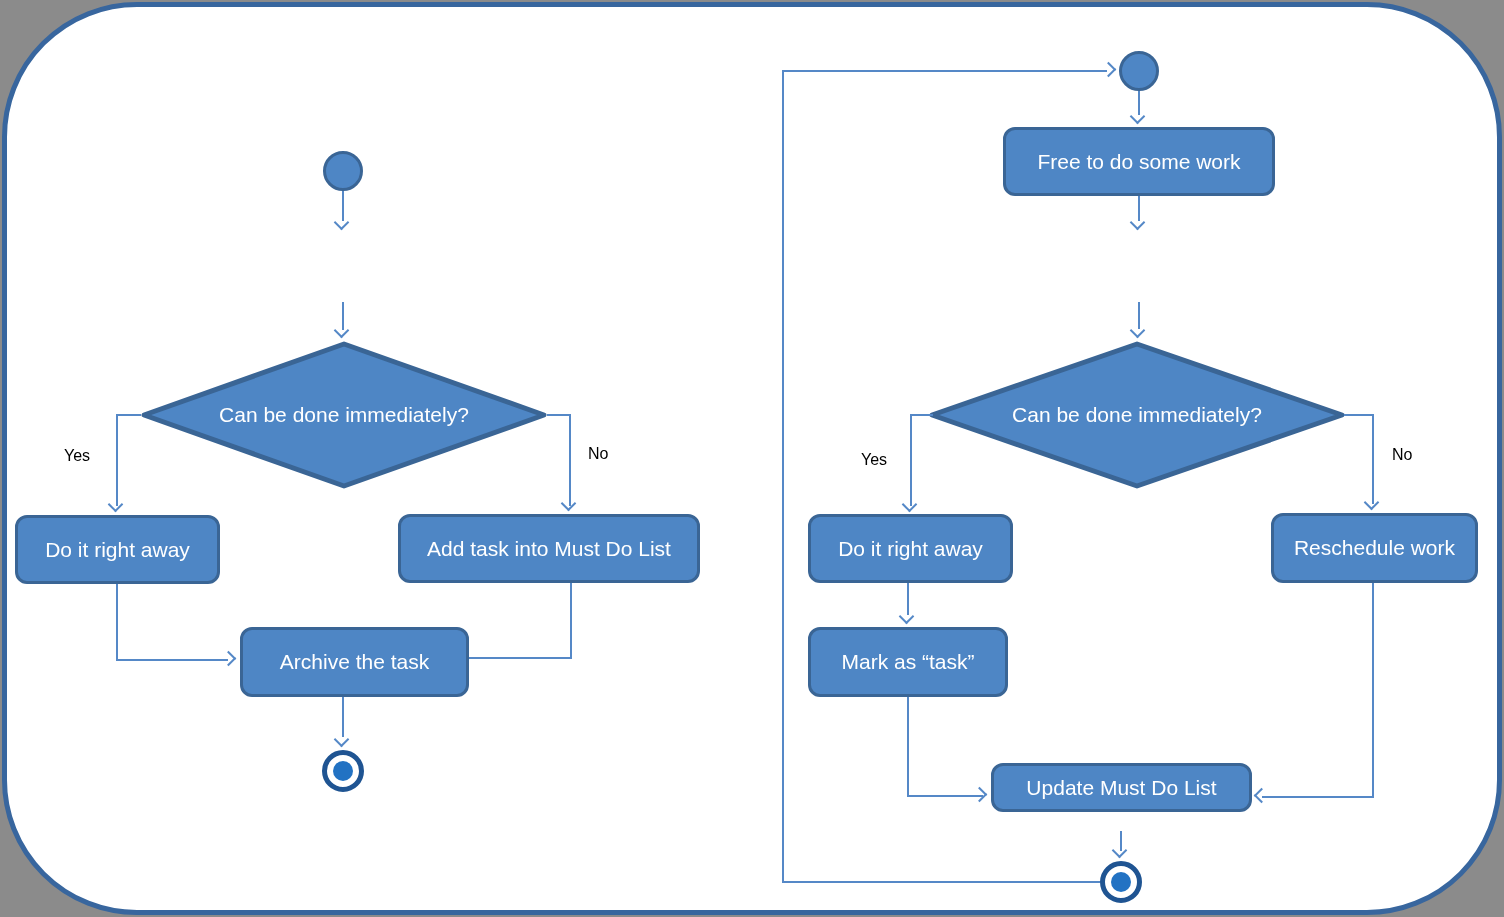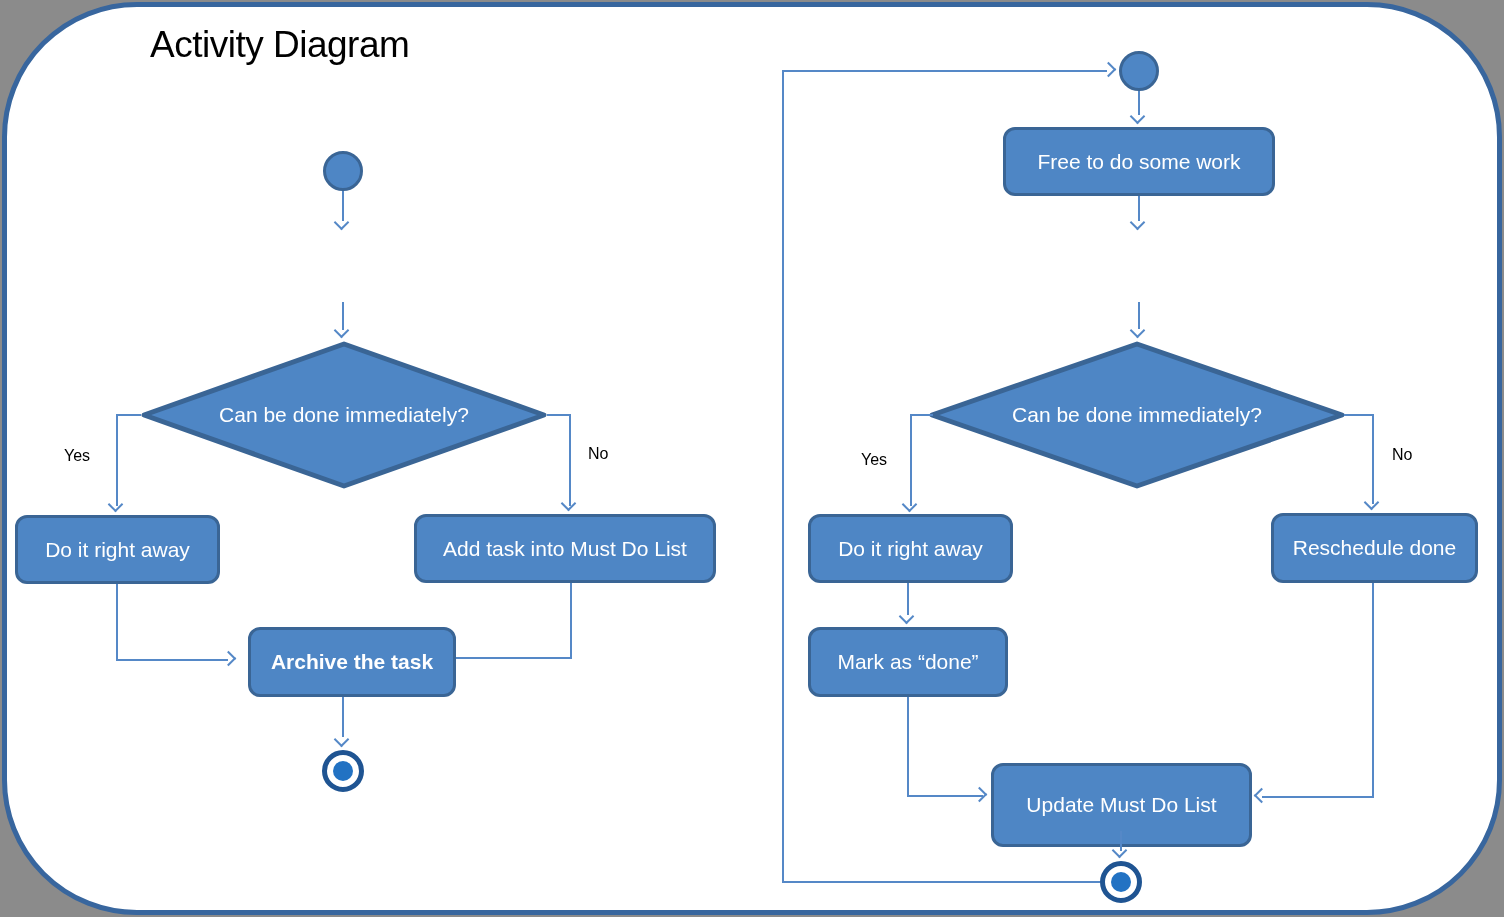--- a/index.html
+++ b/index.html
@@ -50,21 +50,20 @@
   }
   .branch-label{
     position:absolute;color:#000000;font-size:16px;white-space:nowrap;
   }
 </style>
 </head>
 <body>
 
 <div id="canvas">
   <div class="frame"></div>
-  <div class="title">Activity Diagram</div>
 
   <div class="start-circle" style="left:323px;top:151px;width:40px;height:40px;"></div>
 
   <div class="lv" style="left:342px;top:191px;height:30px;"></div>
   <div class="chev down" style="left:336px;top:217px;"></div>
 
 
   <div class="lv" style="left:342px;top:302px;height:28px;"></div>
   <div class="chev down" style="left:336px;top:325px;"></div>
 
@@ -82,26 +81,26 @@
   <div class="lv" style="left:116px;top:414px;height:92px;"></div>
   <div class="chev down" style="left:110px;top:499px;"></div>
   <div class="node" style="left:15px;top:515px;width:205px;height:69px;">Do it right away</div>
   <div class="lv" style="left:116px;top:584px;height:77px;"></div>
   <div class="lh" style="left:116px;top:659px;width:112px;"></div>
   <div class="chev right" style="left:223px;top:653px;"></div>
 
   <div class="lh" style="left:547px;top:414px;width:24px;"></div>
   <div class="lv" style="left:569px;top:414px;height:92px;"></div>
   <div class="chev down" style="left:563px;top:498px;"></div>
-  <div class="node" style="left:414px;top:514px;width:302px;height:69px;">Add task into Must Do List</div>
+  <div class="node" style="left:398px;top:514px;width:302px;height:69px;">Add task into Must Do List</div>
   <div class="lv" style="left:570px;top:583px;height:76px;"></div>
   <div class="lh" style="left:452px;top:657px;width:118px;"></div>
   <div class="chev left" style="left:446px;top:651px;"></div>
 
-  <div class="node" style="left:248px;top:627px;width:208px;height:70px;font-weight:bold;">Archive the task</div>
+  <div class="node" style="left:240px;top:627px;width:229px;height:70px;">Archive the task</div>
 
   <div class="lv" style="left:342px;top:697px;height:40px;"></div>
   <div class="chev down" style="left:336px;top:734px;"></div>
   <div class="end-node" style="left:322px;top:750px;">
     <div class="end-core"></div>
   </div>
 
   <div class="lv" style="left:782px;top:70px;height:813px;"></div>
   <div class="lh" style="left:782px;top:70px;width:325px;"></div>
   <div class="chev right" style="left:1103px;top:64px;"></div>
@@ -130,33 +129,33 @@
 
   <div class="branch-label" style="left:861px;top:451px;">Yes</div>
   <div class="branch-label" style="left:1392px;top:446px;">No</div>
 
   <div class="lh" style="left:911px;top:414px;width:22px;"></div>
   <div class="lv" style="left:910px;top:414px;height:92px;"></div>
   <div class="chev down" style="left:904px;top:499px;"></div>
   <div class="node" style="left:808px;top:514px;width:205px;height:69px;">Do it right away</div>
   <div class="lv" style="left:907px;top:583px;height:32px;"></div>
   <div class="chev down" style="left:901px;top:611px;"></div>
-  <div class="node" style="left:808px;top:627px;width:200px;height:70px;">Mark as “done”</div>
+  <div class="node" style="left:808px;top:627px;width:200px;height:70px;">Mark as “task”</div>
   <div class="lv" style="left:907px;top:697px;height:100px;"></div>
   <div class="lh" style="left:907px;top:795px;width:76px;"></div>
   <div class="chev right" style="left:974px;top:789px;"></div>
 
   <div class="lh" style="left:1344px;top:414px;width:30px;"></div>
   <div class="lv" style="left:1372px;top:414px;height:90px;"></div>
   <div class="chev down" style="left:1366px;top:497px;"></div>
-  <div class="node" style="left:1271px;top:513px;width:207px;height:70px;">Reschedule done</div>
+  <div class="node" style="left:1271px;top:513px;width:207px;height:70px;">Reschedule work</div>
   <div class="lv" style="left:1372px;top:583px;height:215px;"></div>
   <div class="lh" style="left:1262px;top:796px;width:112px;"></div>
   <div class="chev left" style="left:1256px;top:790px;"></div>
 
-  <div class="node" style="left:991px;top:763px;width:261px;height:84px;">Update Must Do List</div>
+  <div class="node" style="left:991px;top:763px;width:261px;height:49px;">Update Must Do List</div>
 
   <div class="lv" style="left:1120px;top:831px;height:20px;"></div>
   <div class="chev down" style="left:1114px;top:845px;"></div>
   <div class="end-node" style="left:1100px;top:861px;">
     <div class="end-core"></div>
   </div>
 </div>
 
 </body></html>

